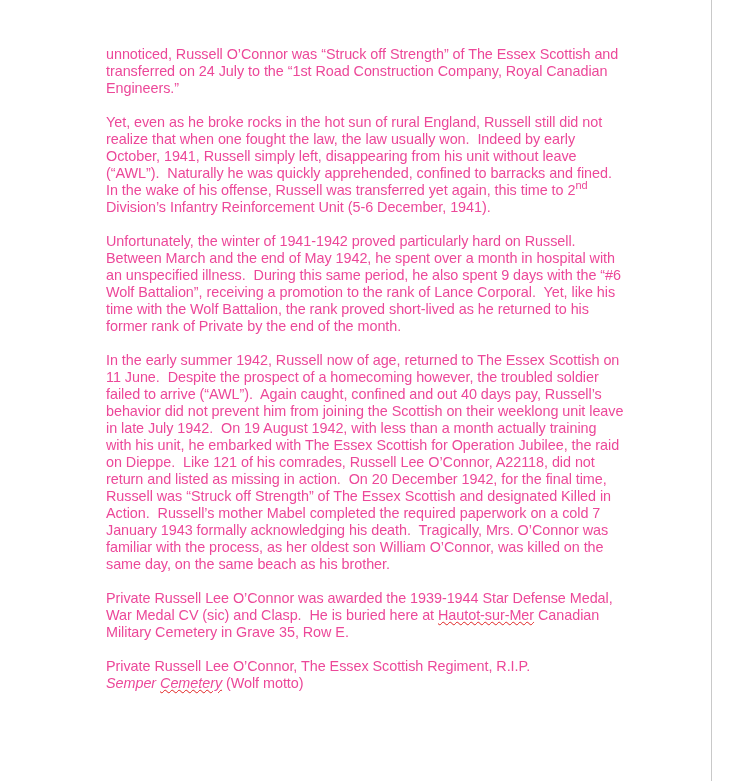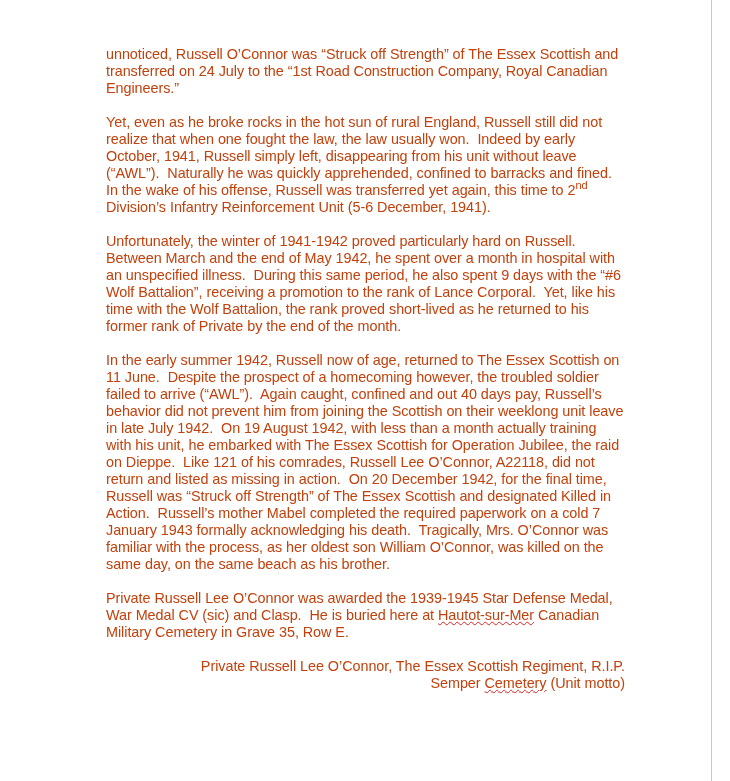--- a/index.html
+++ b/index.html
@@ -42,36 +42,36 @@
     width: 519px;
   }
 
   .doc-paragraph {
     font-size: 14.4px;
     line-height: 17px;
     margin: 0 0 17px 0;
     text-align: left;
     letter-spacing: -0.05px;
     word-spacing: 0px;
-    color: #c2410c;
+    color: #ec4899;
     white-space: pre-wrap;
   }
 
   .doc-paragraph:last-child {
     margin-bottom: 0;
-    text-align: right;
   }
 
   sup.ordinal-suffix {
     font-size: 11px;
     vertical-align: super;
     line-height: 0;
   }
 
   .italic-text {
+    font-style: italic;
   }
 
   
   .spellcheck-error {
     text-decoration: underline;
     text-decoration-style: wavy;
     text-decoration-color: #e02020;
     text-decoration-thickness: 1px;
     text-underline-offset: 1px;
   }
@@ -84,22 +84,22 @@
   <div id="document-body">
 
     <p class="doc-paragraph"><span>unnoticed, Russell O’Connor was “Struck off Strength” of The Essex Scottish and transferred on 24 July to the “1st Road Construction Company, Royal Canadian Engineers.”</span></p>
 
     <p class="doc-paragraph"><span>Yet, even as he broke rocks in the hot sun of rural England, Russell still did not realize that when one fought the law, the law usually won.  Indeed by early October, 1941, Russell simply left, disappearing from his unit without leave (“AWL”).  Naturally he was quickly apprehended, confined to barracks and fined.  In the wake of his offense, Russell was transferred yet again, this time to 2</span><sup class="ordinal-suffix">nd</sup><span> Division’s Infantry Reinforcement Unit (5-6 December, 1941).</span></p>
 
     <p class="doc-paragraph"><span>Unfortunately, the winter of 1941-1942 proved particularly hard on Russell.  Between March and the end of May 1942, he spent over a month in hospital with an unspecified illness.  During this same period, he also spent 9 days with the “#6 Wolf Battalion”, receiving a promotion to the rank of Lance Corporal.  Yet, like his time with the Wolf Battalion, the rank proved short-lived as he returned to his former rank of Private by the end of the month.</span></p>
 
     <p class="doc-paragraph"><span>In the early summer 1942, Russell now of age, returned to The Essex Scottish on 11 June.  Despite the prospect of a homecoming however, the troubled soldier failed to arrive (“AWL”).  Again caught, confined and out 40 days pay, Russell’s behavior did not prevent him from joining the Scottish on their weeklong unit leave in late July 1942.  On 19 August 1942, with less than a month actually training with his unit, he embarked with The Essex Scottish for Operation Jubilee, the raid on Dieppe.  Like 121 of his comrades, Russell Lee O’Connor, A22118, did not return and listed as missing in action.  On 20 December 1942, for the final time, Russell was “Struck off Strength” of The Essex Scottish and designated Killed in Action.  Russell’s mother Mabel completed the required paperwork on a cold 7 January 1943 formally acknowledging his death.  Tragically, Mrs. O’Connor was familiar with the process, as her oldest son William O’Connor, was killed on the same day, on the same beach as his brother.</span></p>
 
-    <p class="doc-paragraph"><span>Private Russell Lee O’Connor was awarded the 1939-1945 Star Defense Medal, War Medal CV (sic) and Clasp.  He is buried here at </span><span class="spellcheck-error">Hautot-sur-Mer</span><span> Canadian Military Cemetery in Grave 35, Row E.</span></p>
+    <p class="doc-paragraph"><span>Private Russell Lee O’Connor was awarded the 1939-1944 Star Defense Medal, War Medal CV (sic) and Clasp.  He is buried here at </span><span class="spellcheck-error">Hautot-sur-Mer</span><span> Canadian Military Cemetery in Grave 35, Row E.</span></p>
 
     <p class="doc-paragraph"><span>Private Russell Lee O’Connor, The Essex Scottish Regiment, R.I.P.
-</span><span class="italic-text">Semper </span><span class="italic-text spellcheck-error">Cemetery</span><span> (Unit motto)</span></p>
+</span><span class="italic-text">Semper </span><span class="italic-text spellcheck-error">Cemetery</span><span> (Wolf motto)</span></p>
 
   </div>
 
 </div>
 
 <div id="page-edge-rule"></div>
 
 </body></html>

